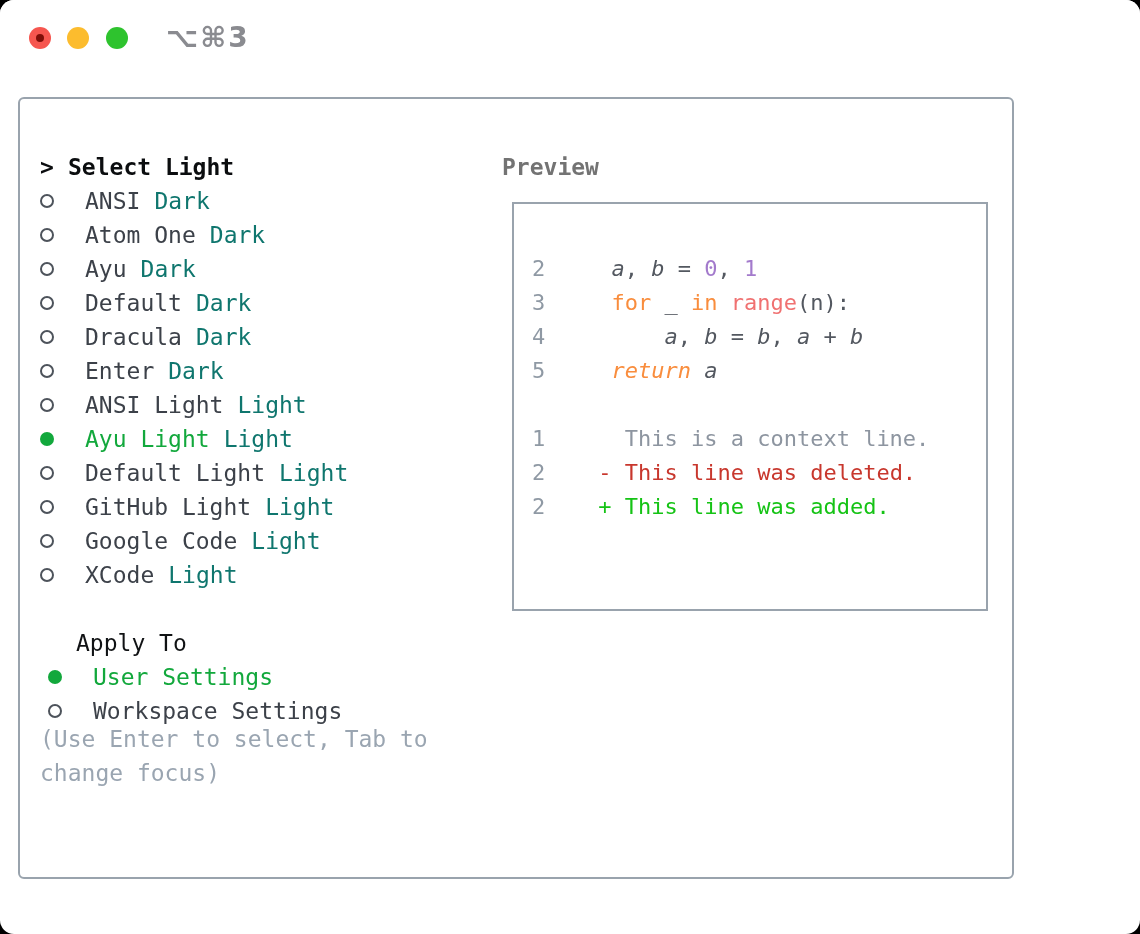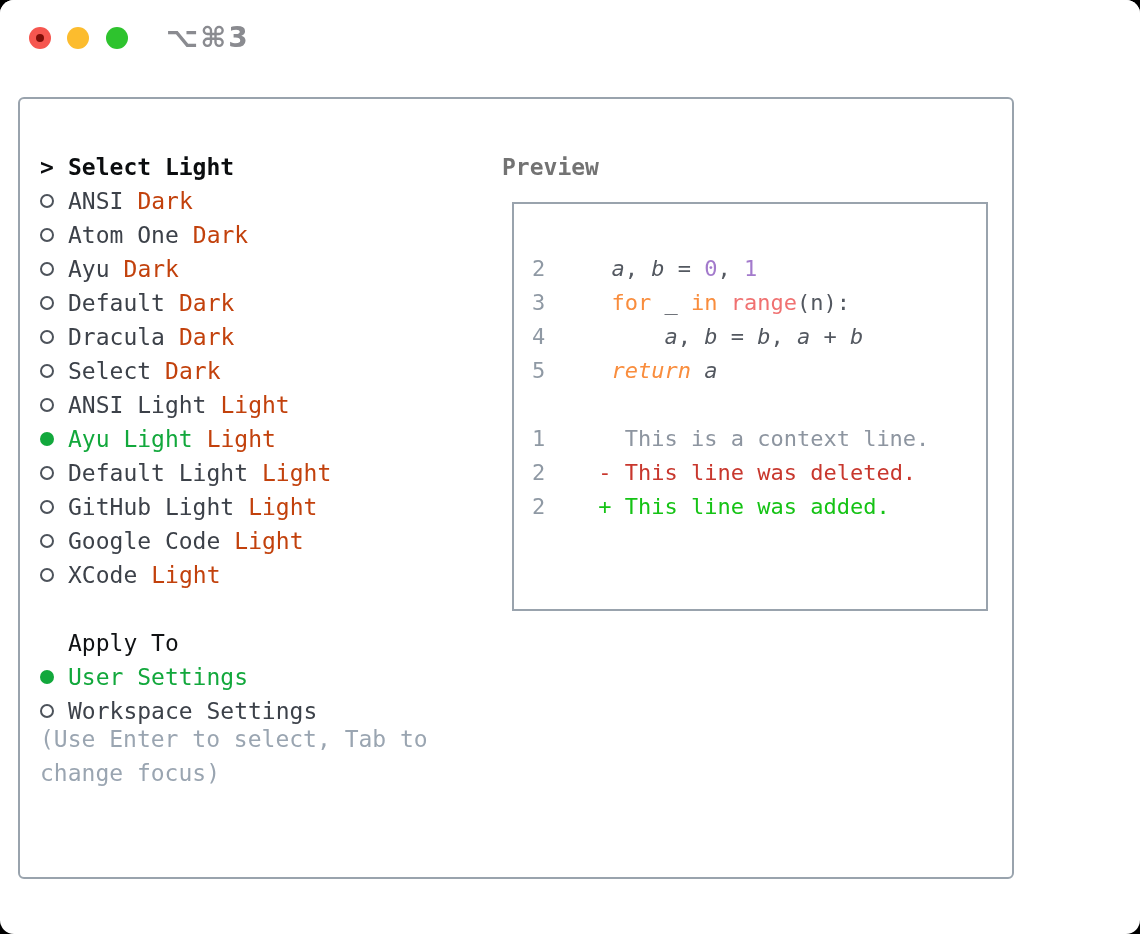--- a/index.html
+++ b/index.html
@@ -27,25 +27,25 @@
   
   .panel{
     position:absolute;left:18px;top:97px;width:996px;height:782px;
     box-sizing:border-box;border:2px solid #99a3ad;border-radius:6px;background:#fff;
   }
   .row{display:flex;align-items:center;height:34px;font-size:23px;}
   .marker-cell{width:28px;flex:0 0 28px;display:flex;align-items:center;}
   .ring{width:14px;height:14px;box-sizing:border-box;border:2px solid #4d535b;border-radius:50%;}
   .dot{width:14px;height:14px;border-radius:50%;}
   .prompt{font-weight:bold;color:#0b0d0f;}
-  .item-name{color:#3c4149;white-space:pre;}
-  .item-variant{color:#c2410c;margin-left:14px;white-space:pre;text-align:right;}
+  .item-name{color:#3c4149;white-space:pre;margin-left:17px;}
+  .item-variant{color:#0f766e;margin-left:14px;white-space:pre;text-align:right;}
   .header-text{font-weight:bold;color:#0b0d0f;}
   .theme-list{position:absolute;left:20px;top:51px;}
-  .apply-section{position:absolute;left:20px;top:527px;}
+  .apply-section{position:absolute;left:28px;top:527px;}
   .apply-title{color:#101214;}
   .help{
     position:absolute;left:20px;top:623px;width:400px;
     font-size:23px;line-height:34px;color:#9aa5b1;
   }
   
   .preview-header{position:absolute;left:482px;top:51px;height:34px;display:flex;align-items:center;
     font-size:23px;font-weight:bold;color:#737373;}
   .preview-box{
     position:absolute;left:492px;top:103px;width:476px;height:409px;
@@ -109,21 +109,21 @@
           <span class="marker-cell">
             <span class="ring"></span>
           </span>
           <span class="item-name">Dracula</span>
           <span class="item-variant">Dark</span>
         </div>
         <div class="row">
           <span class="marker-cell">
             <span class="ring"></span>
           </span>
-          <span class="item-name">Select</span>
+          <span class="item-name">Enter</span>
           <span class="item-variant">Dark</span>
         </div>
         <div class="row">
           <span class="marker-cell">
             <span class="ring"></span>
           </span>
           <span class="item-name">ANSI Light</span>
           <span class="item-variant">Light</span>
         </div>
         <div class="row">

